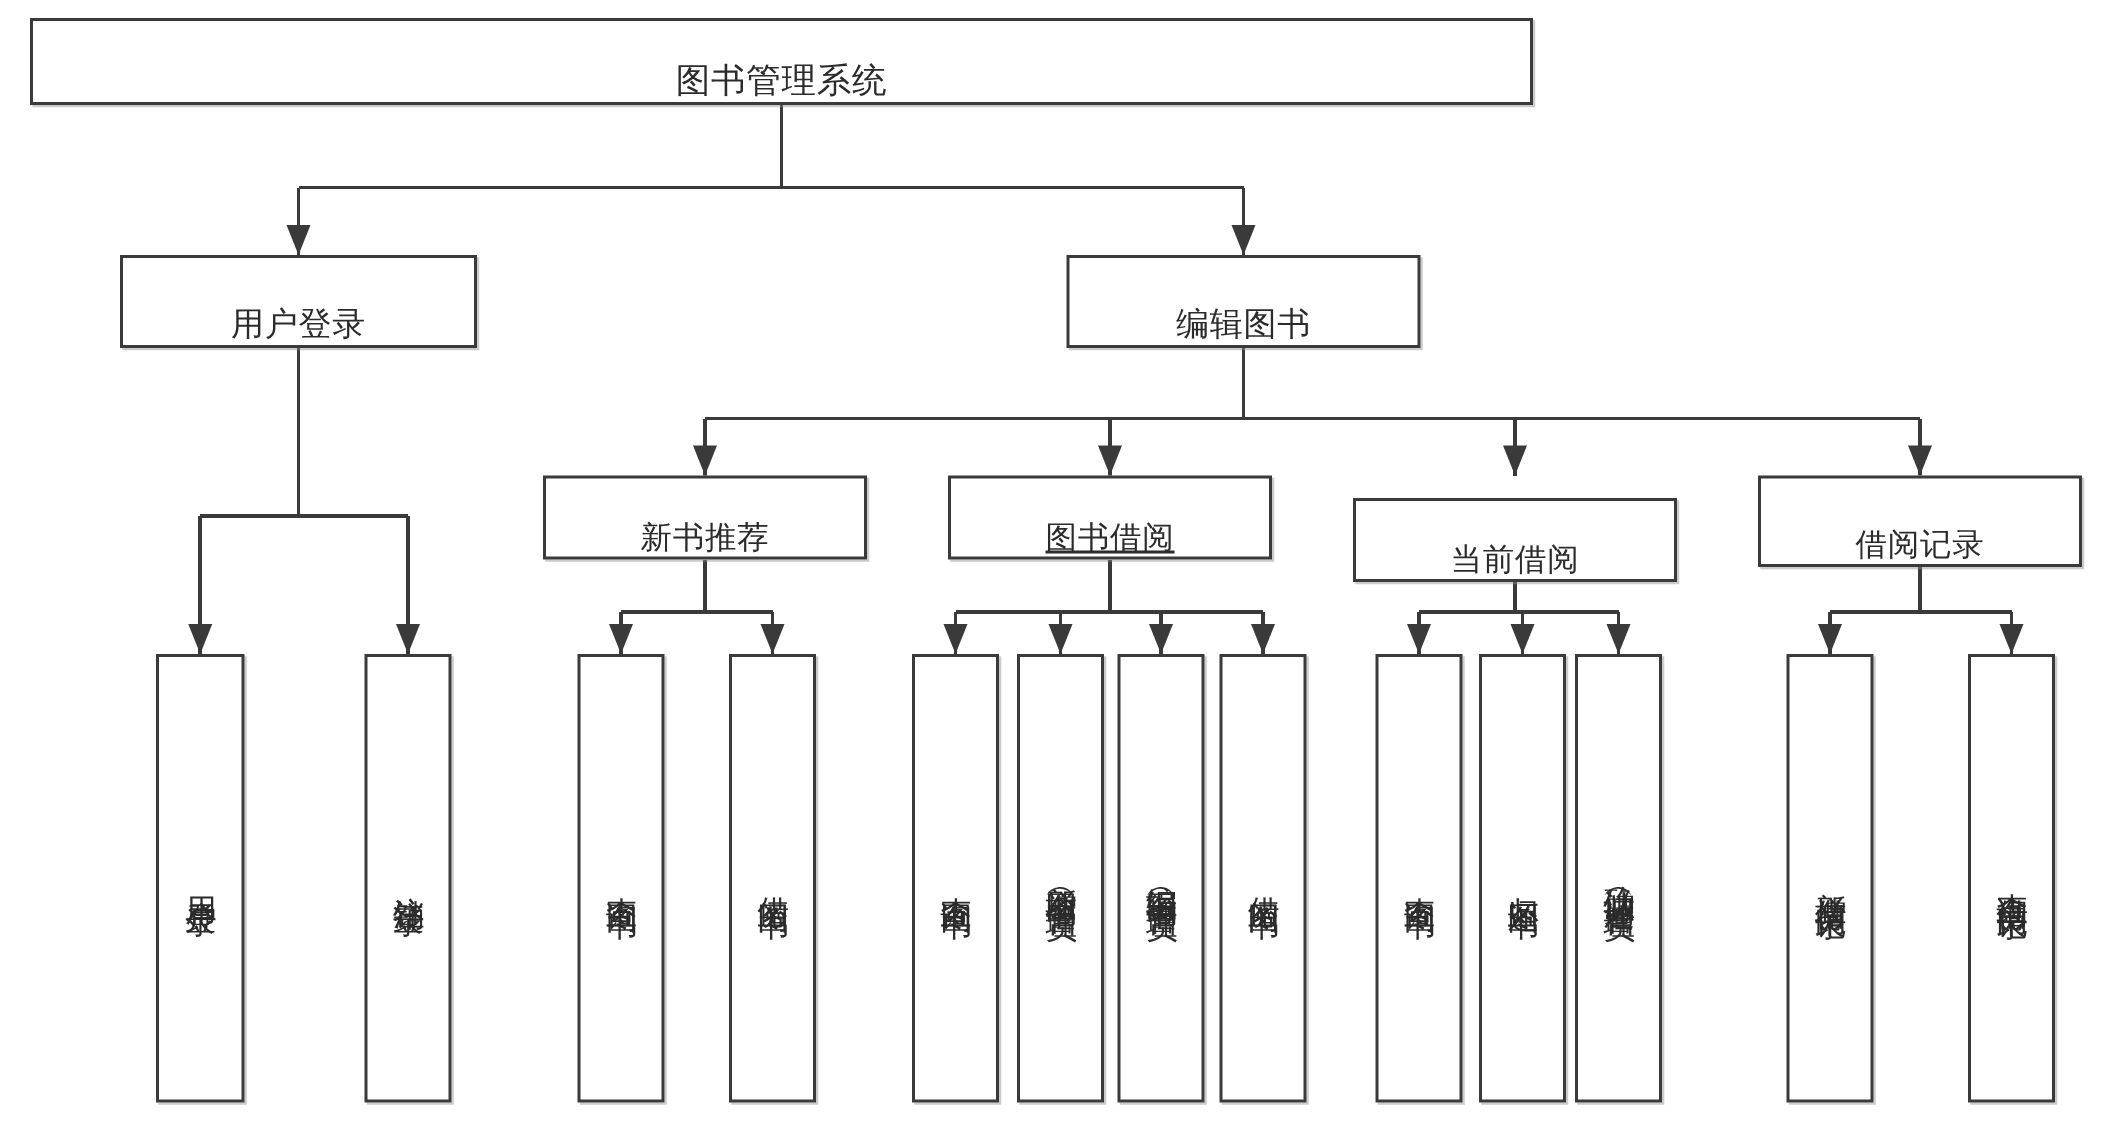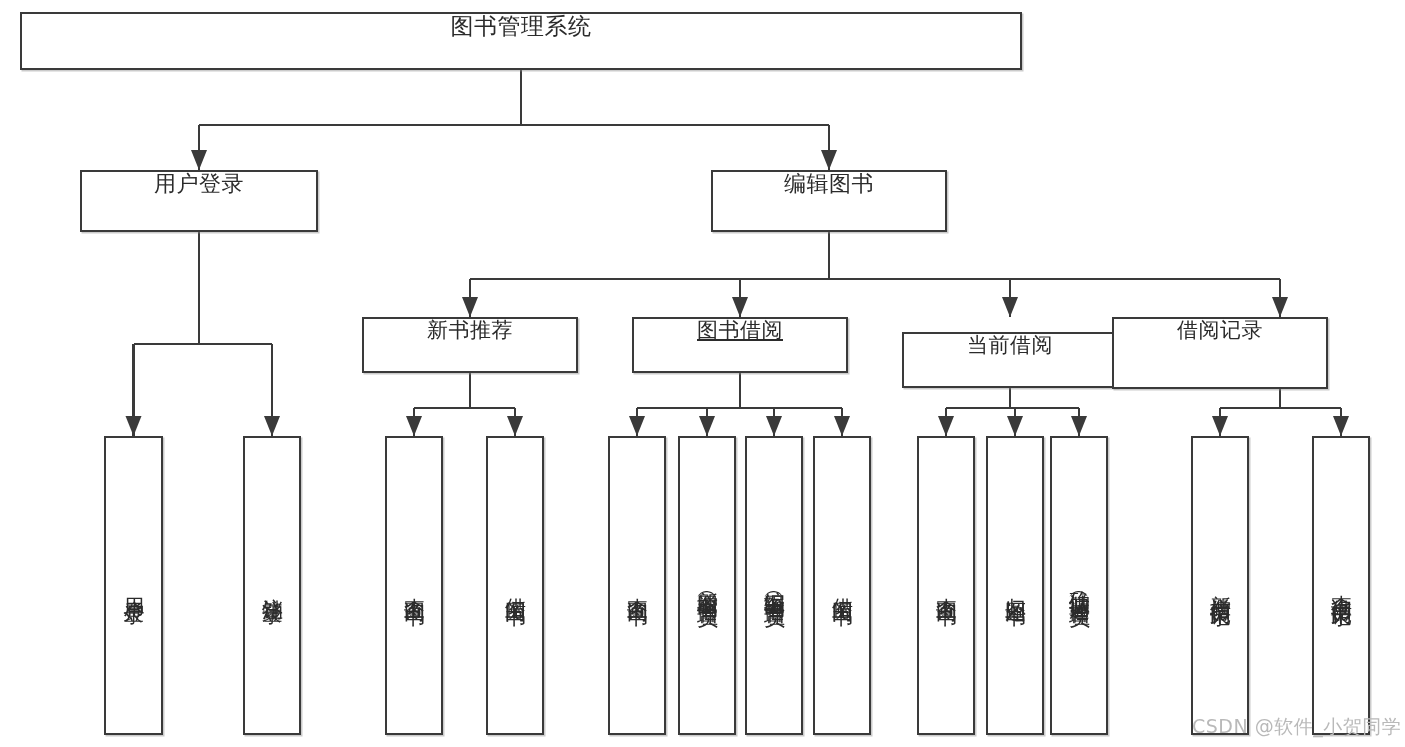--- a/index.html
+++ b/index.html
@@ -23,21 +23,21 @@
     top: 0;
     width: 1405px;
     height: 747px;
   }
   .node {
     position: absolute;
     box-sizing: border-box;
     border: 2.5px solid #3a3a3a;
     background: #ffffff;
     display: flex;
-    align-items: flex-start;
+    align-items: flex-end;
     justify-content: center;
     color: #2b2b2b;
     box-shadow: 1.5px 1.5px 0 rgba(140,140,140,0.45);
   }
   .node .lbl {
     display: block;
     text-align: center;
     line-height: 1.12;
   }
   .node.horiz .lbl {
@@ -137,21 +137,21 @@
       </div>
       <div class="node horiz n-l3" style="left: 362px; top: 317px; width: 216px; height: 56px;">
         <span class="lbl">新书推荐</span>
       </div>
       <div class="node horiz n-l3" style="left: 632px; top: 317px; width: 216px; height: 56px; text-decoration: underline;">
         <span class="lbl">图书借阅</span>
       </div>
       <div class="node horiz n-l3" style="left: 902px; top: 332px; width: 216px; height: 56px;">
         <span class="lbl">当前借阅</span>
       </div>
-      <div class="node horiz n-l3" style="left: 1112px; top: 317px; width: 216px; height: 72px; font-family: Liberation Serif, serif;">
+      <div class="node horiz n-l3" style="left: 1172px; top: 317px; width: 216px; height: 61px; font-family: Liberation Serif, serif;">
         <span class="lbl">借阅记录</span>
       </div>
       <div class="node vert n-leaf" style="left: 104px; top: 436px; width: 59px; height: 299px;">
         <span class="lbl">用户登录</span>
       </div>
       <div class="node vert n-leaf" style="left: 243px; top: 436px; width: 58px; height: 299px;">
         <span class="lbl">注销登录</span>
       </div>
       <div class="node vert n-leaf" style="left: 385px; top: 436px; width: 58px; height: 299px;">
         <span class="lbl">查询图书</span>
@@ -180,14 +180,13 @@
       <div class="node vert n-leaf" style="left: 1050px; top: 436px; width: 58px; height: 299px;">
         <span class="lbl">确认归还（管理员）</span>
       </div>
       <div class="node vert n-leaf" style="left: 1191px; top: 436px; width: 58px; height: 299px;">
         <span class="lbl">新增借阅记录</span>
       </div>
       <div class="node vert n-leaf" style="left: 1312px; top: 436px; width: 58px; height: 299px;">
         <span class="lbl">查询借阅记录</span>
       </div>
     </div>
-  <div class="watermark" style="left:1192px; top:714px;">CSDN @软件_小贺同学</div>
 </div>
 
 </body></html>

